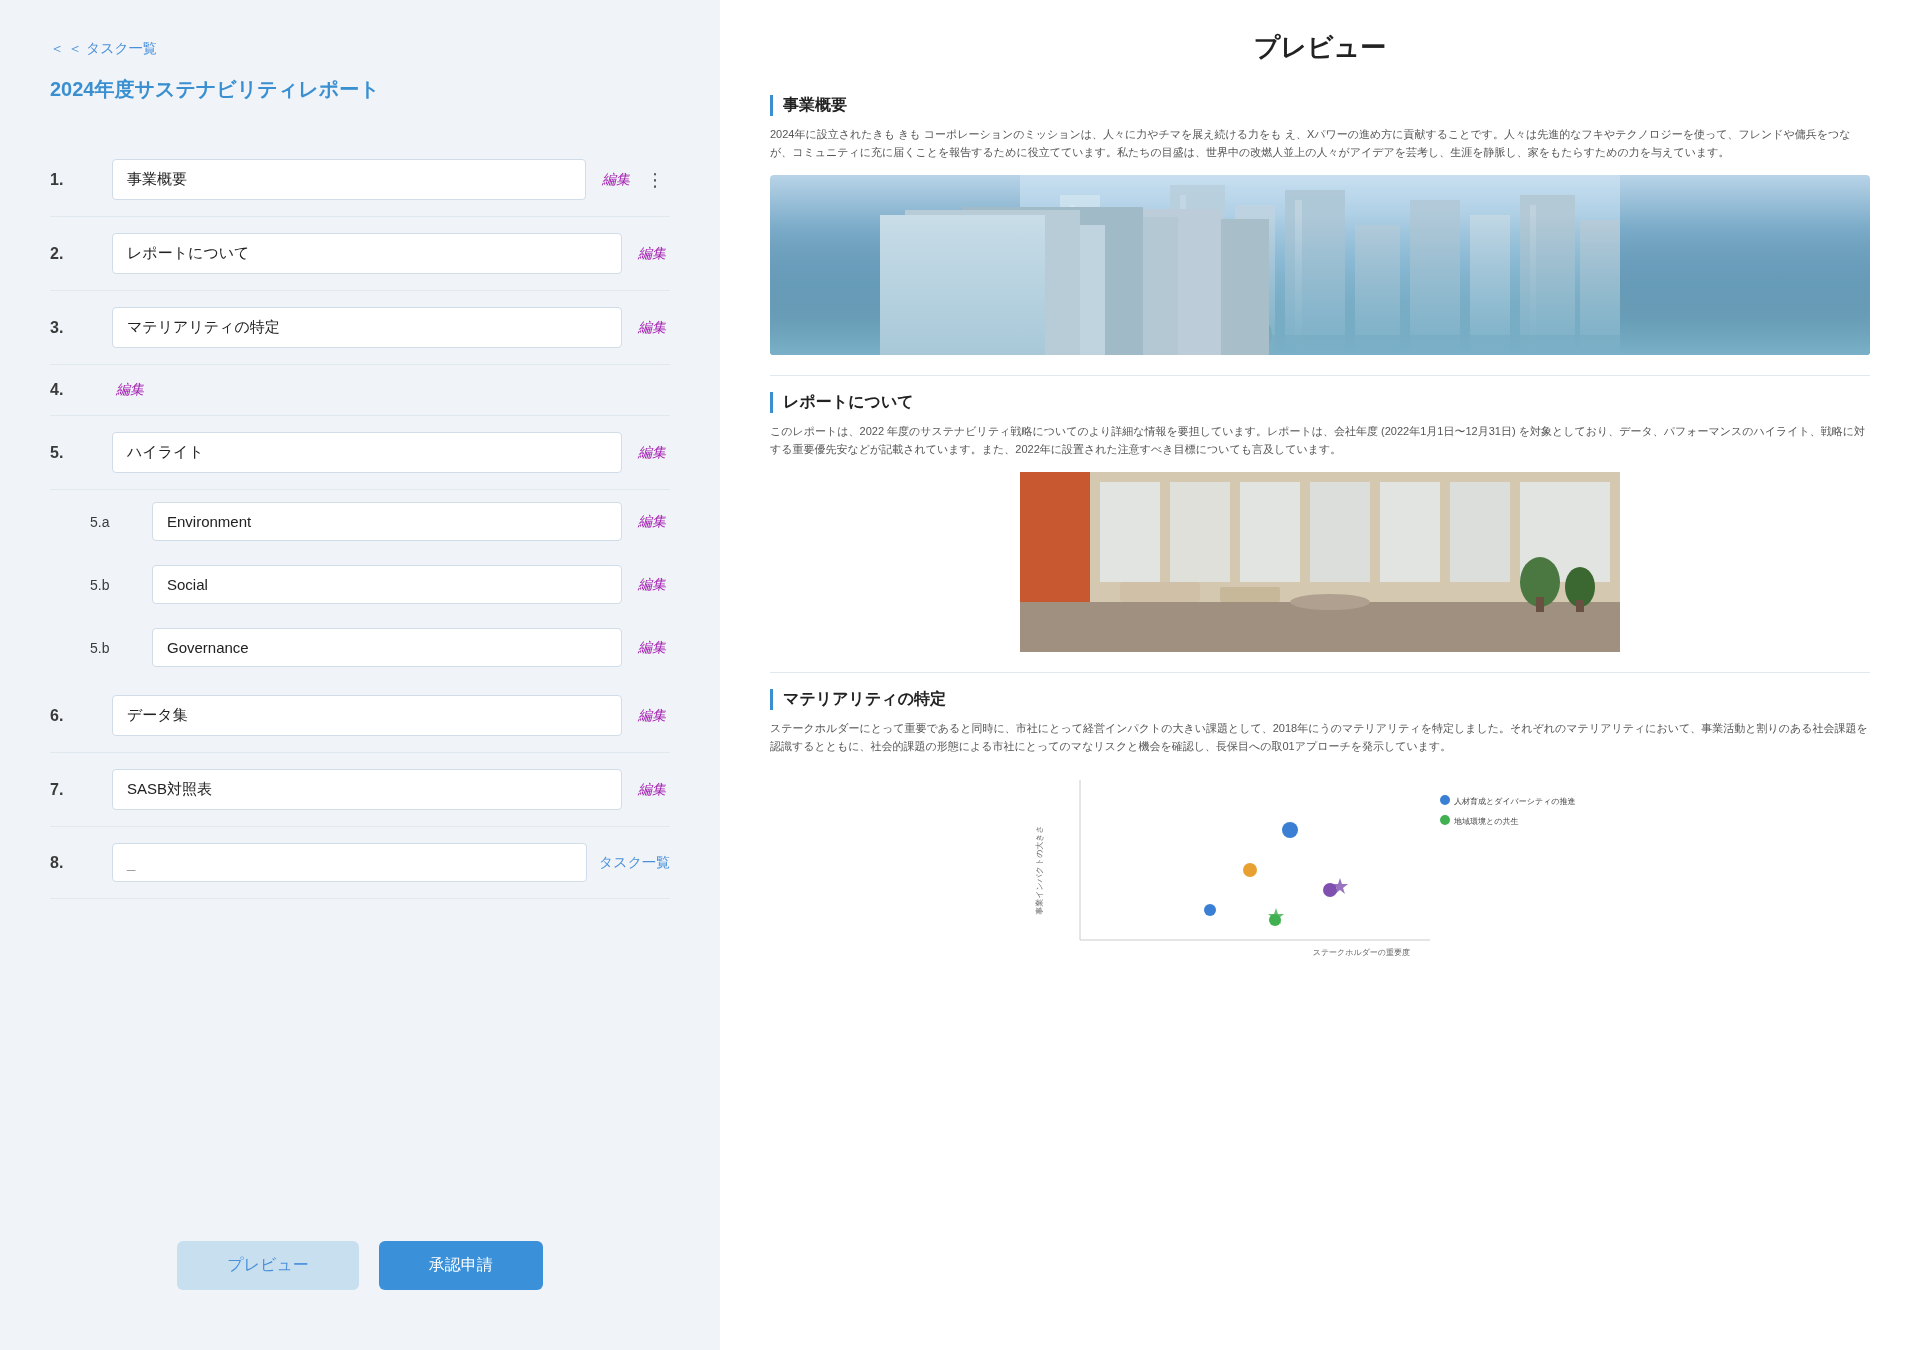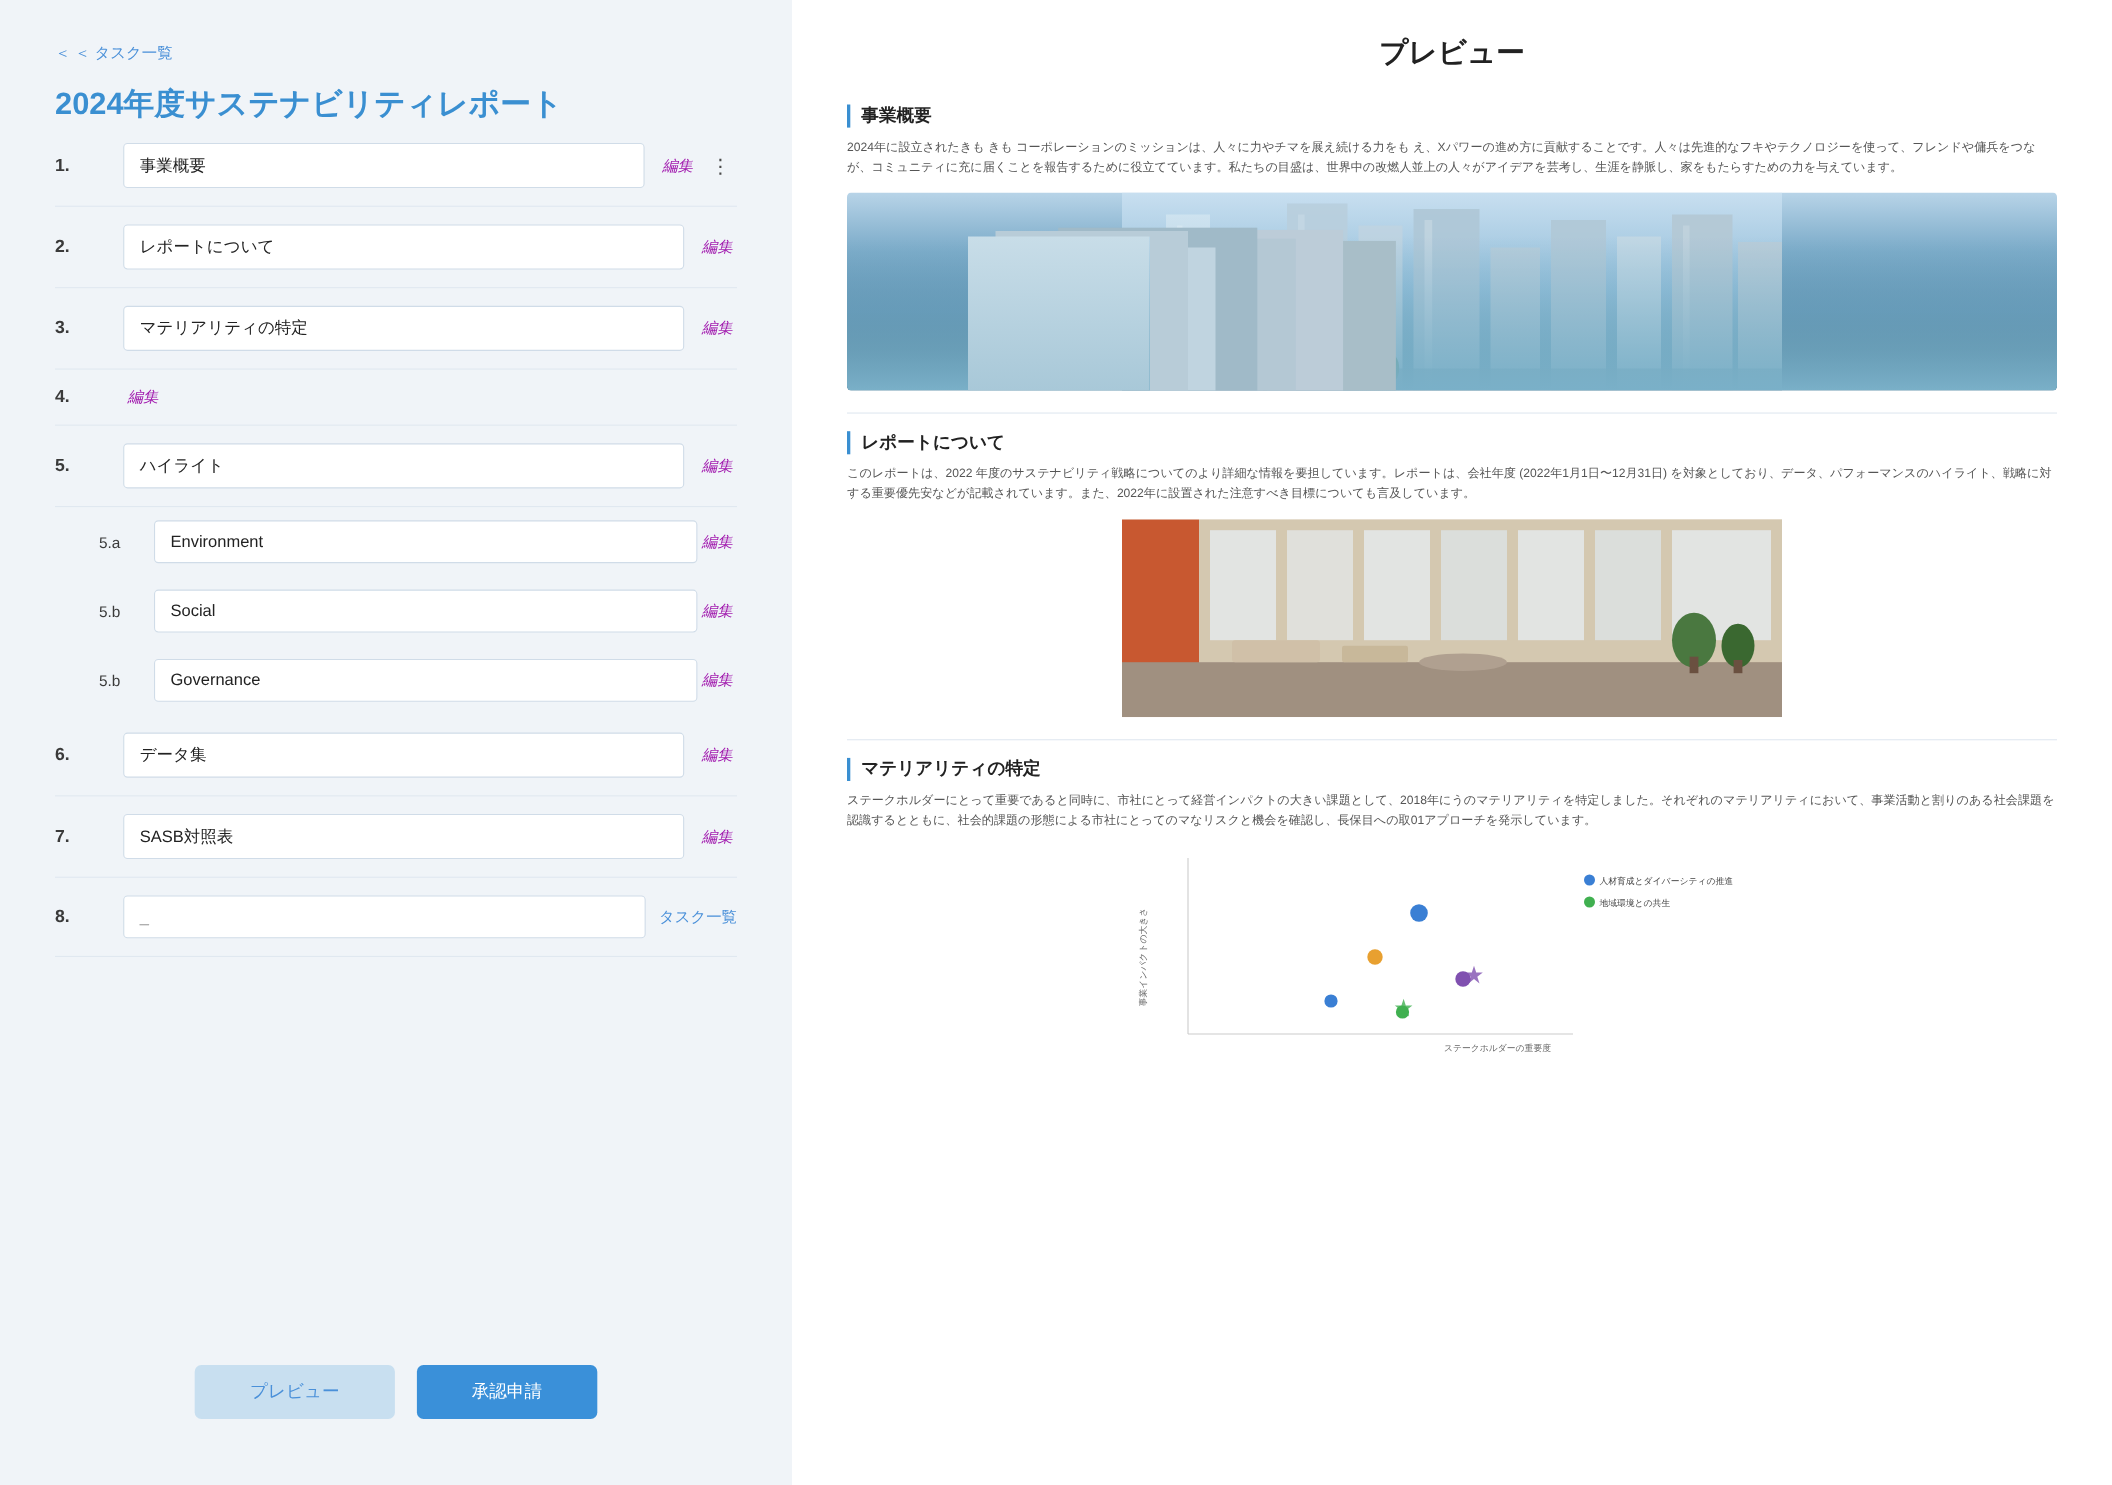--- a/index.html
+++ b/index.html
@@ -26,22 +26,23 @@
       font-size: 14px;
       margin-bottom: 18px;
       cursor: pointer;
       display: flex;
       align-items: center;
       gap: 4px;
     }
 
     .page-title {
       color: #3a8fd1;
-      font-size: 28px;
+      font-size: 20px;
       font-weight: bold;
+      margin-bottom: 40px;
     }
 
     .section-list {
       display: flex;
       flex-direction: column;
       gap: 0;
     }
 
     .section-item {
       display: flex;
@@ -85,20 +86,21 @@
       color: #4a4a4a;
       font-size: 18px;
       cursor: pointer;
       min-width: 24px;
     }
 
     .sub-item {
       display: flex;
       align-items: center;
       padding: 12px 0 12px 40px;
+      gap: 12px;
     }
 
     .sub-number {
       color: #3a3a3a;
       font-size: 14px;
       min-width: 50px;
     }
 
     .create-page-btn {
       color: #4a90d9;

